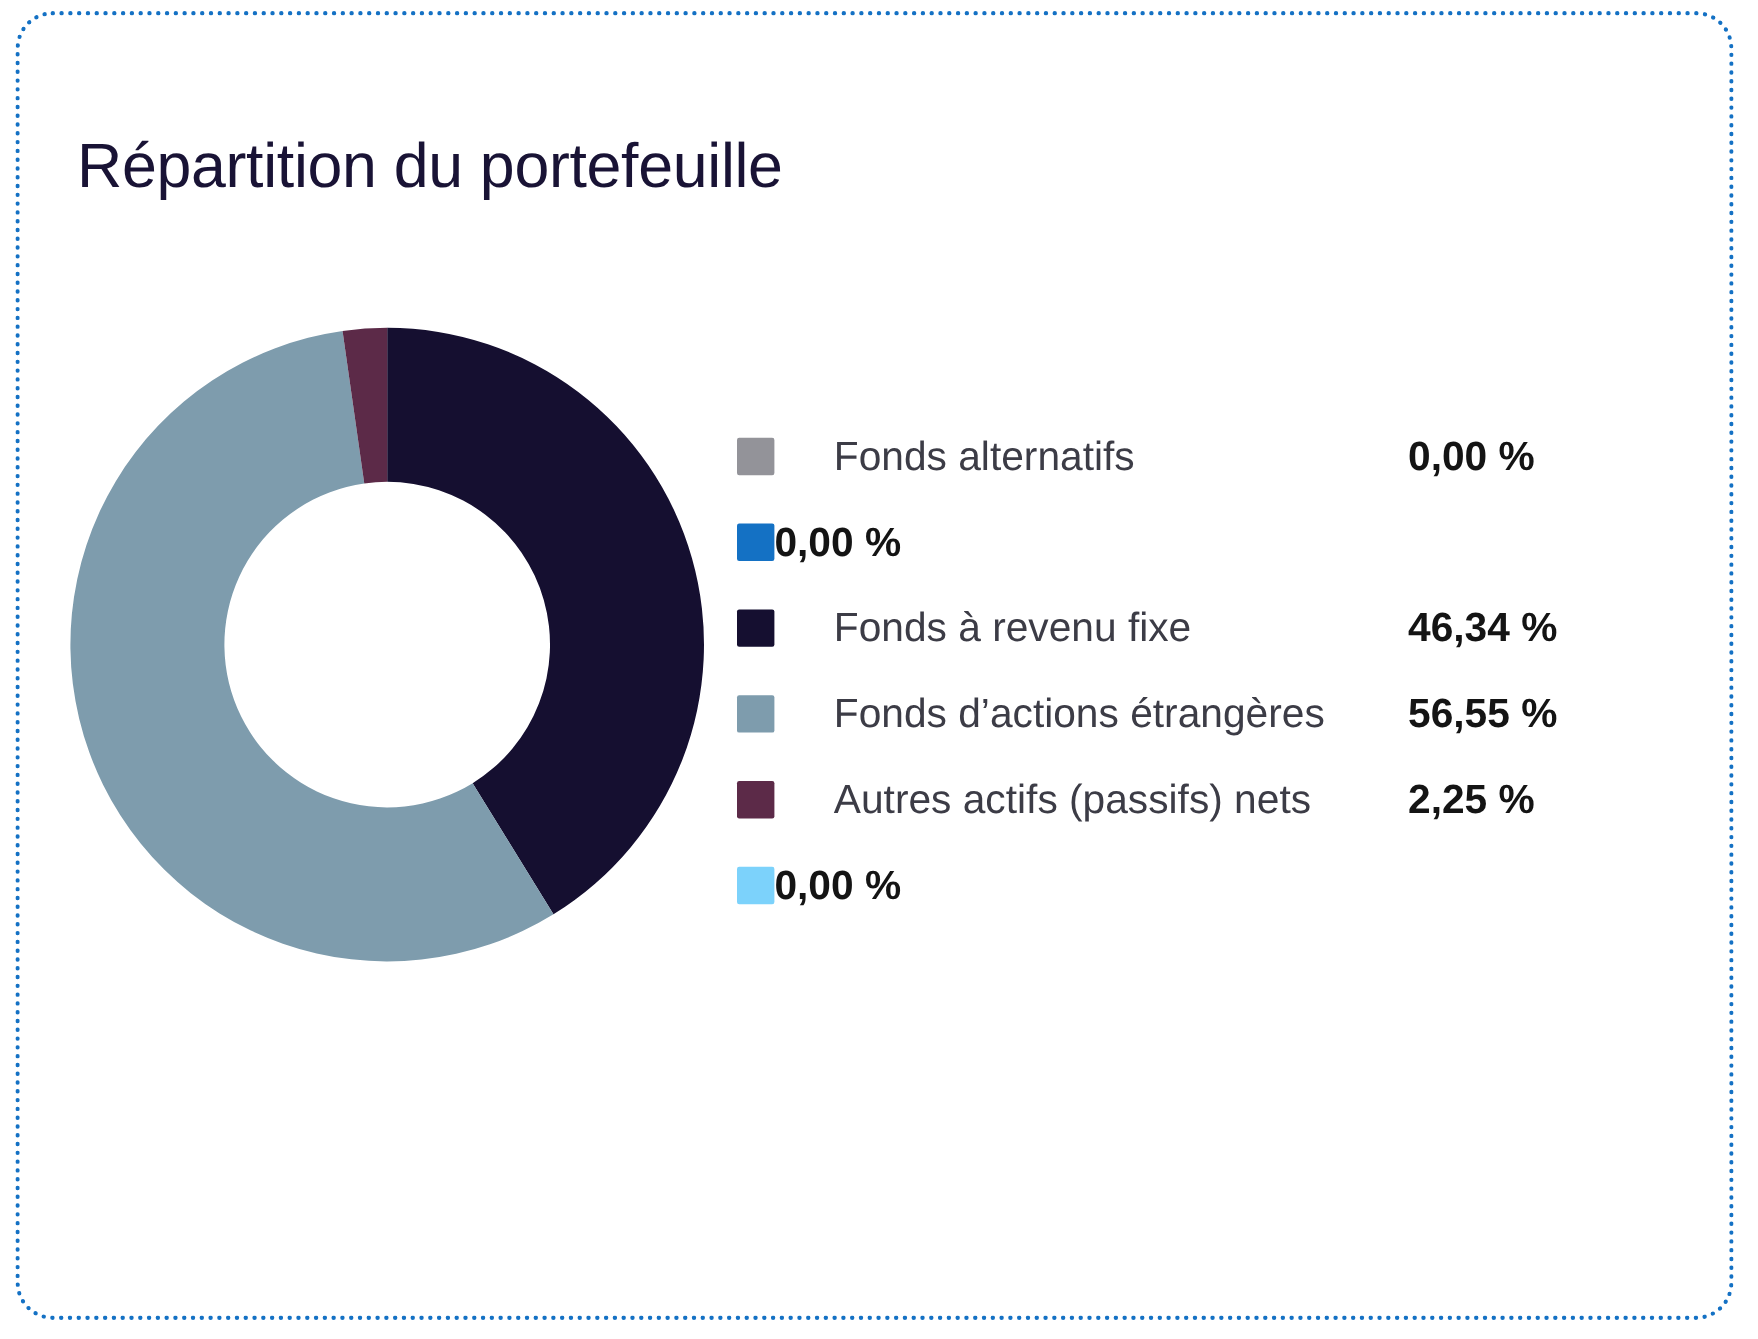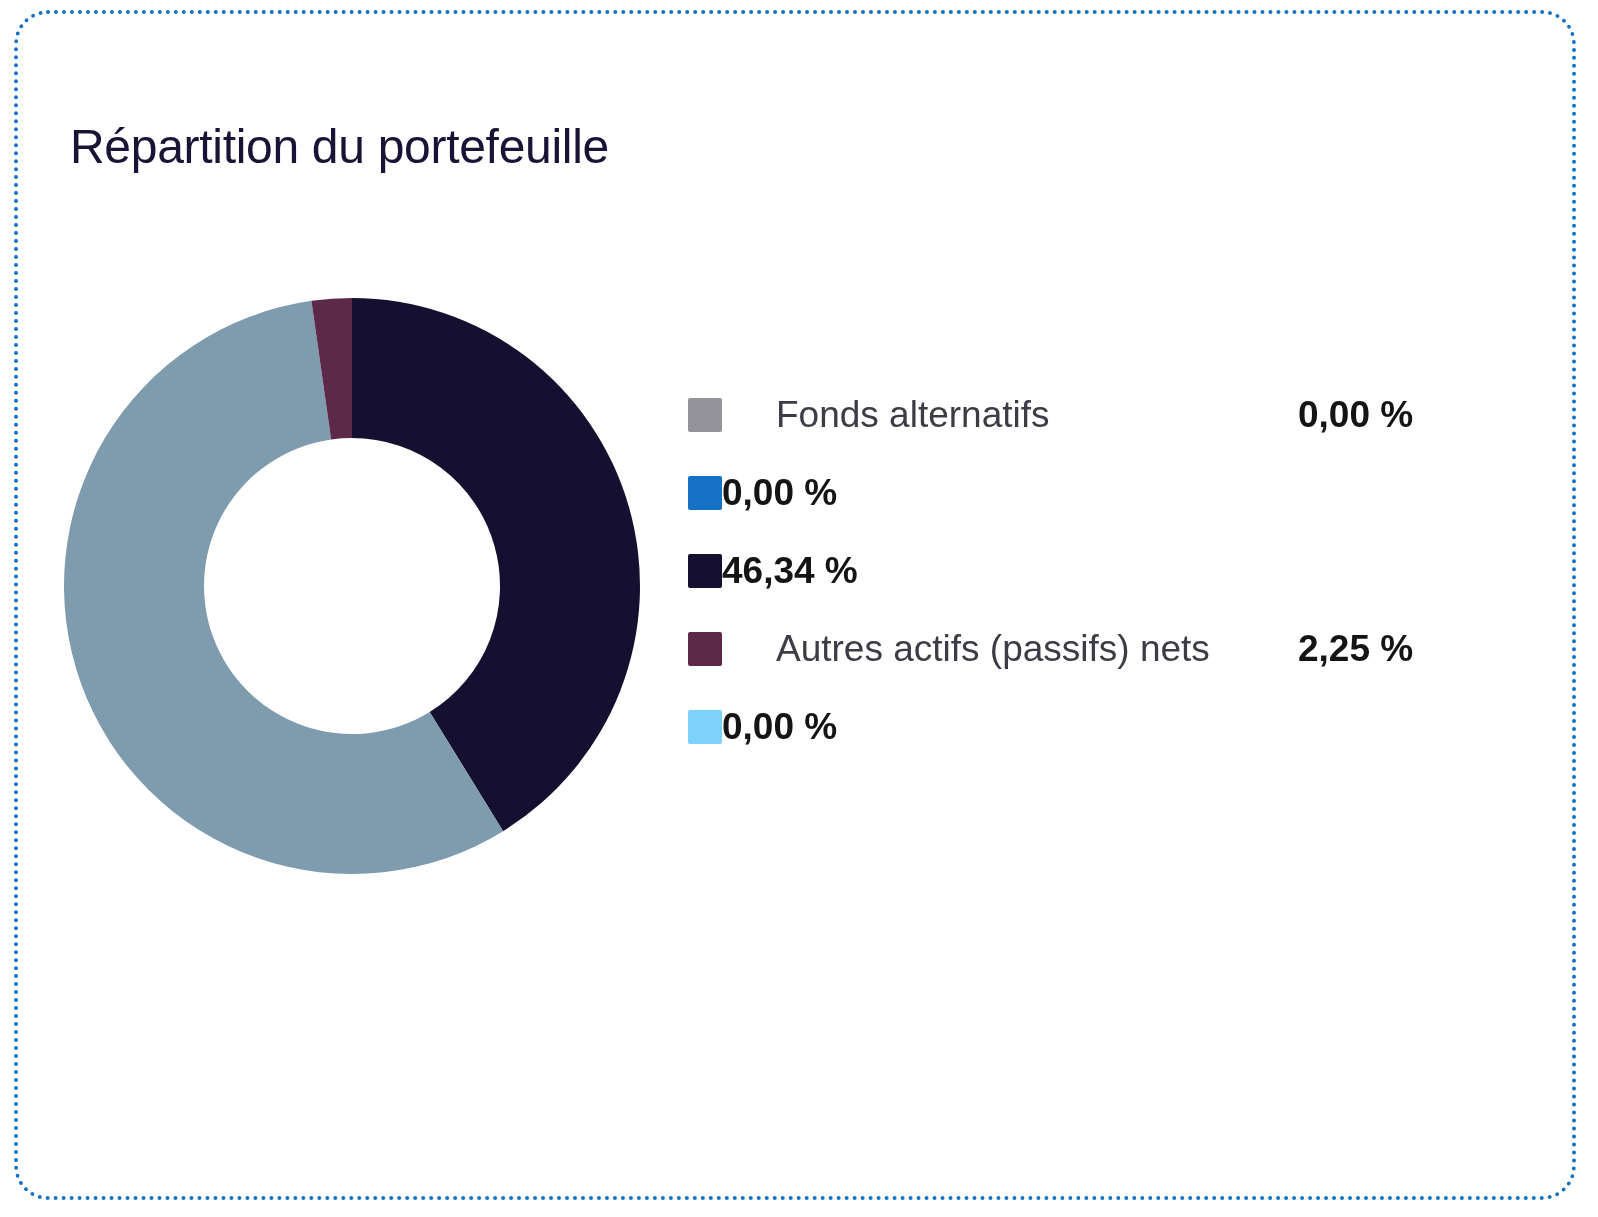--- a/index.html
+++ b/index.html
@@ -23,21 +23,21 @@
     box-sizing: border-box;
     border: 4px dotted #1471c4;
     border-radius: 34px;
     background: #ffffff;
   }
 
   .card-title {
     position: absolute;
     left: 52px;
     top: 108px;
-    font-size: 48px;
+    font-size: 57px;
     line-height: 1.05;
     color: #191335;
     letter-spacing: -0.3px;
     white-space: nowrap;
   }
 
   
   .donut-wrap {
     position: absolute;
     left: 44px;
@@ -49,21 +49,21 @@
     position: absolute;
     left: 0;
     top: 0;
     width: 580px;
     height: 580px;
   }
 
   
   .legend {
     position: absolute;
-    left: 670px;
+    left: 652px;
     top: 362px;
     width: 800px;
   }
   .legend-row {
     display: flex;
     align-items: center;
     height: 78px;
   }
   .swatch {
     width: 34px;
@@ -111,21 +111,27 @@
         <span class="swatch" style="background: rgb(147, 147, 153);"></span>
         <span class="legend-label">Fonds alternatifs</span>
         <span class="legend-value">0,00 %</span>
       </div>
       <div class="legend-row">
         <span class="swatch" style="background: rgb(20, 113, 196);"></span>
         <span class="legend-value">0,00 %</span>
       </div>
       <div class="legend-row">
         <span class="swatch" style="background: rgb(21, 15, 48);"></span>
+        <span class="legend-label">Fonds à revenu fixe</span>
         <span class="legend-value">46,34 %</span>
+      </div>
+      <div class="legend-row">
+        <span class="swatch" style="background: rgb(126, 156, 173);"></span>
+        <span class="legend-label">Fonds d’actions étrangères</span>
+        <span class="legend-value">56,55 %</span>
       </div>
       <div class="legend-row">
         <span class="swatch" style="background: rgb(92, 42, 72);"></span>
         <span class="legend-label">Autres actifs (passifs) nets</span>
         <span class="legend-value">2,25 %</span>
       </div>
       <div class="legend-row">
         <span class="swatch" style="background: rgb(124, 210, 251);"></span>
         <span class="legend-value">0,00 %</span>
       </div>

